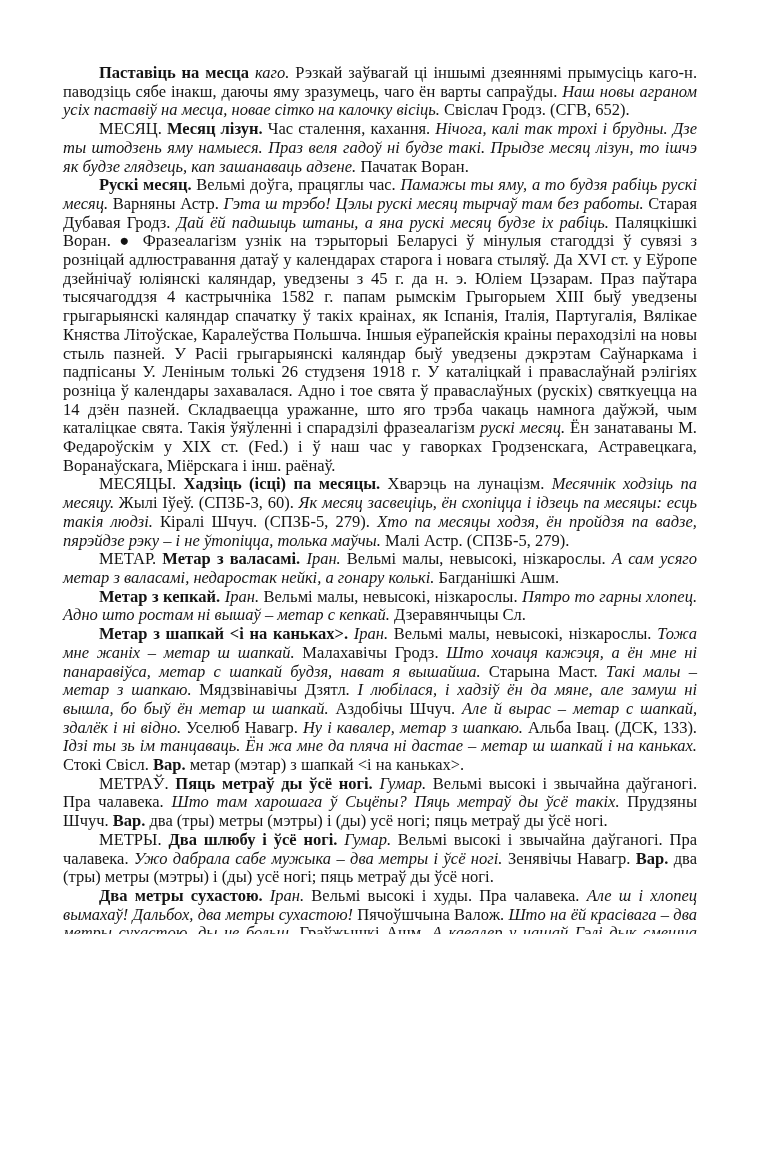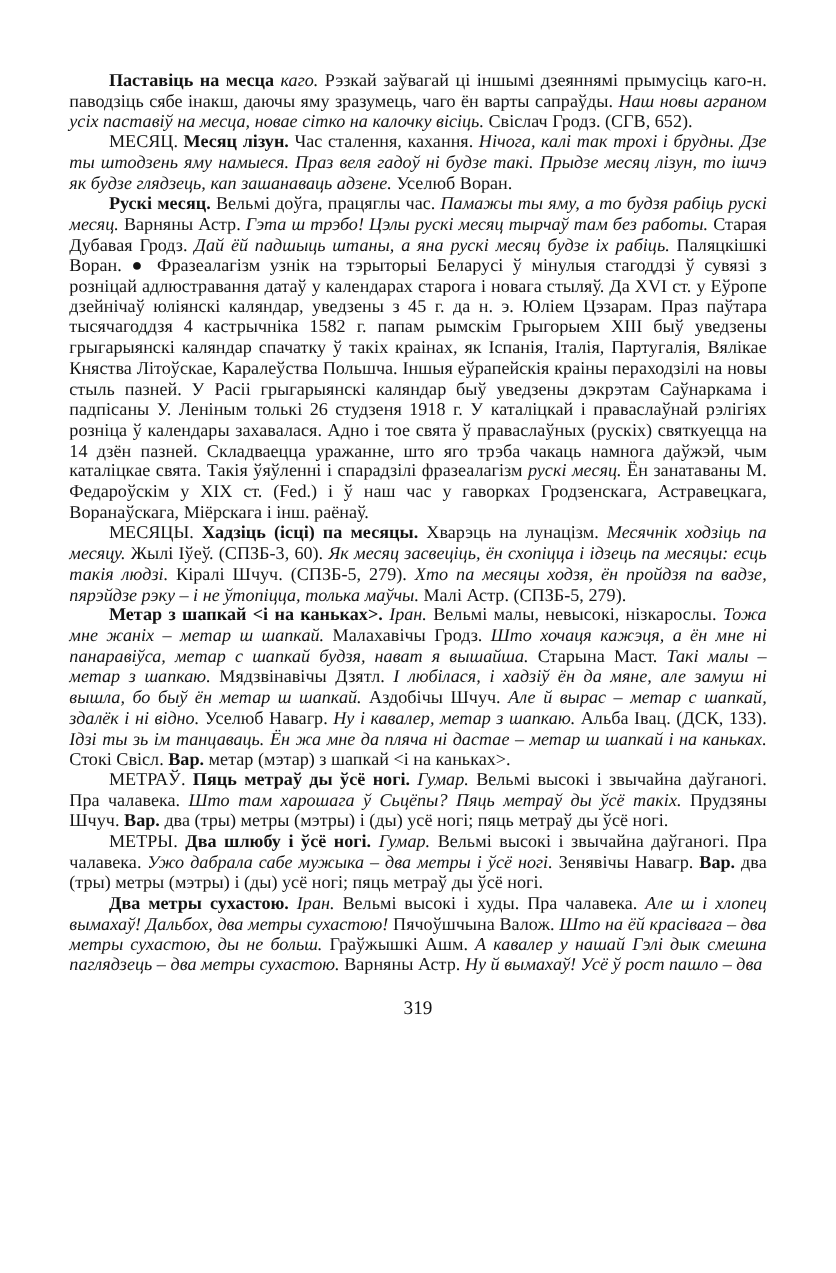--- a/index.html
+++ b/index.html
@@ -42,22 +42,24 @@
     color: #141414;
   }
 </style>
 </head>
 <body>
 
 <div class="page">
   <div class="text-block">
 
     <p class="para"><span class="b">Паставіць на месца </span><span class="i">каго.</span><span> Рэзкай заўвагай ці іншымі дзеяннямі прымусіць каго-н. паводзіць сябе інакш, даючы яму зразумець, чаго ён варты сапраўды. </span><span class="i">Наш новы аграном усіх паставіў на месца, новае сітко на калочку вісіць.</span><span> Свіслач Гродз. (СГВ, 652).</span></p>
-      <p class="para"><span>МЕСЯЦ. </span><span class="b">Месяц лізун.</span><span> Час сталення, кахання. </span><span class="i">Нічога, калі так трохі і брудны. Дзе ты штодзень яму намыеся. Праз веля гадоў ні будзе такі. Прыдзе месяц лізун, то ішчэ як будзе глядзець, кап зашанаваць адзене.</span><span> Уселюб Воран.</span></p>
+      <p class="para"><span>МЕСЯЦ. </span><span class="b">Месяц лізун.</span><span> Час сталення, кахання. </span><span class="i">Нічога, калі так трохі і брудны. Дзе ты штодзень яму намыеся. Праз веля гадоў ні будзе такі. Прыдзе месяц лізун, то ішчэ як будзе глядзець, кап зашанаваць адзене.</span><span> Пачатак Воран.</span></p>
       <p class="para"><span class="b">Рускі месяц.</span><span> Вельмі доўга, працяглы час. </span><span class="i">Памажы ты яму, а то будзя рабіць рускі месяц.</span><span> Варняны Астр. </span><span class="i">Гэта ш трэбо! Цэлы рускі месяц тырчаў там без работы.</span><span> Старая Дубавая Гродз. </span><span class="i">Дай ёй падшыць штаны, а яна рускі месяц будзе іх рабіць.</span><span> Паляцкішкі Воран. ● Фразеалагізм узнік на тэрыторыі Беларусі ў мінулыя стагоддзі ў сувязі з розніцай адлюстравання датаў у календарах старога і новага стыляў. Да XVI ст. у Еўропе дзейнічаў юліянскі каляндар, уведзены з 45 г. да н. э. Юліем Цэзарам. Праз паўтара тысячагоддзя 4 кастрычніка 1582 г. папам рымскім Грыгорыем XIII быў уведзены грыгарыянскі каляндар спачатку ў такіх краінах, як Іспанія, Італія, Партугалія, Вялікае Княства Літоўскае, Каралеўства Польшча. Іншыя еўрапейскія краіны пераходзілі на новы стыль пазней. У Расіі грыгарыянскі каляндар быў уведзены дэкрэтам Саўнаркама і падпісаны У. Леніным толькі 26 студзеня 1918 г. У каталіцкай і праваслаўнай рэлігіях розніца ў календары захавалася. Адно і тое свята ў праваслаўных (рускіх) святкуецца на 14 дзён пазней. Складваецца уражанне, што яго трэба чакаць намнога даўжэй, чым каталіцкае свята. Такія ўяўленні і спарадзілі фразеалагізм </span><span class="i">рускі месяц.</span><span> Ён занатаваны М. Федароўскім у XIX ст. (Fed.) і ў наш час у гаворках Гродзенскага, Астравецкага, Воранаўскага, Міёрскага і інш. раёнаў.</span></p>
       <p class="para"><span>МЕСЯЦЫ. </span><span class="b">Хадзіць (ісці) па месяцы.</span><span> Хварэць на лунацізм. </span><span class="i">Месячнік ходзіць па месяцу.</span><span> Жылі Іўеў. (СПЗБ-3, 60). </span><span class="i">Як месяц засвеціць, ён схопіцца і ідзець па месяцы: есць такія людзі.</span><span> Кіралі Шчуч. (СПЗБ-5, 279). </span><span class="i">Хто па месяцы ходзя, ён пройдзя па вадзе, пярэйдзе рэку – і не ўтопіцца, толька маўчы.</span><span> Малі Астр. (СПЗБ-5, 279).</span></p>
+      <p class="para"><span>МЕТАР. </span><span class="b">Метар з валасамі.</span><span class="i"> Іран.</span><span> Вельмі малы, невысокі, нізкарослы. </span><span class="i">А сам усяго метар з валасамі, недаростак нейкі, а гонару колькі.</span><span> Багданішкі Ашм.</span></p>
+      <p class="para"><span class="b">Метар з кепкай.</span><span class="i"> Іран.</span><span> Вельмі малы, невысокі, нізкарослы. </span><span class="i">Пятро то гарны хлопец. Адно што ростам ні вышаў – метар с кепкай.</span><span> Дзеравянчыцы Сл.</span></p>
       <p class="para"><span class="b">Метар з шапкай &lt;і на каньках&gt;.</span><span class="i"> Іран.</span><span> Вельмі малы, невысокі, нізкарослы. </span><span class="i">Тожа мне жаніх – метар ш шапкай.</span><span> Малахавічы Гродз. </span><span class="i">Што хочаця кажэця, а ён мне ні панаравіўса, метар с шапкай будзя, нават я вышайша.</span><span> Старына Маст. </span><span class="i">Такі малы – метар з шапкаю.</span><span> Мядзвінавічы Дзятл. </span><span class="i">І любілася, і хадзіў ён да мяне, але замуш ні вышла, бо быў ён метар ш шапкай.</span><span> Аздобічы Шчуч. </span><span class="i">Але й вырас – метар с шапкай, здалёк і ні відно.</span><span> Уселюб Навагр. </span><span class="i">Ну і кавалер, метар з шапкаю.</span><span> Альба Івац. (ДСК, 133). </span><span class="i">Ідзі ты зь ім танцаваць. Ён жа мне да пляча ні дастае – метар ш шапкай і на каньках.</span><span> Стокі Свісл. </span><span class="bi">Вар.</span><span> метар (мэтар) з шапкай &lt;і на каньках&gt;.</span></p>
       <p class="para"><span>МЕТРАЎ. </span><span class="b">Пяць метраў ды ўсё ногі.</span><span class="i"> Гумар.</span><span> Вельмі высокі і звычайна даўганогі. Пра чалавека. </span><span class="i">Што там харошага ў Сьцёпы? Пяць метраў ды ўсё такіх.</span><span> Прудзяны Шчуч. </span><span class="bi">Вар.</span><span> два (тры) метры (мэтры) і (ды) усё ногі; пяць метраў ды ўсё ногі.</span></p>
       <p class="para"><span>МЕТРЫ. </span><span class="b">Два шлюбу і ўсё ногі.</span><span class="i"> Гумар.</span><span> Вельмі высокі і звычайна даўганогі. Пра чалавека. </span><span class="i">Ужо дабрала сабе мужыка – два метры і ўсё ногі.</span><span> Зенявічы Навагр. </span><span class="bi">Вар.</span><span> два (тры) метры (мэтры) і (ды) усё ногі; пяць метраў ды ўсё ногі.</span></p>
       <p class="para"><span class="b">Два метры сухастою.</span><span class="i"> Іран.</span><span> Вельмі высокі і худы. Пра чалавека. </span><span class="i">Але ш і хлопец вымахаў! Дальбох, два метры сухастою!</span><span> Пячоўшчына Валож. </span><span class="i">Што на ёй красівага – два метры сухастою, ды не больш.</span><span> Граўжышкі Ашм. </span><span class="i">А кавалер у нашай Гэлі дык смешна паглядзець – два метры сухастою.</span><span> Варняны Астр. </span><span class="i">Ну й вымахаў! Усё ў рост пашло – два</span></p>
       <div class="page-number">319</div>
   </div>
 </div>
 
 </body></html>

